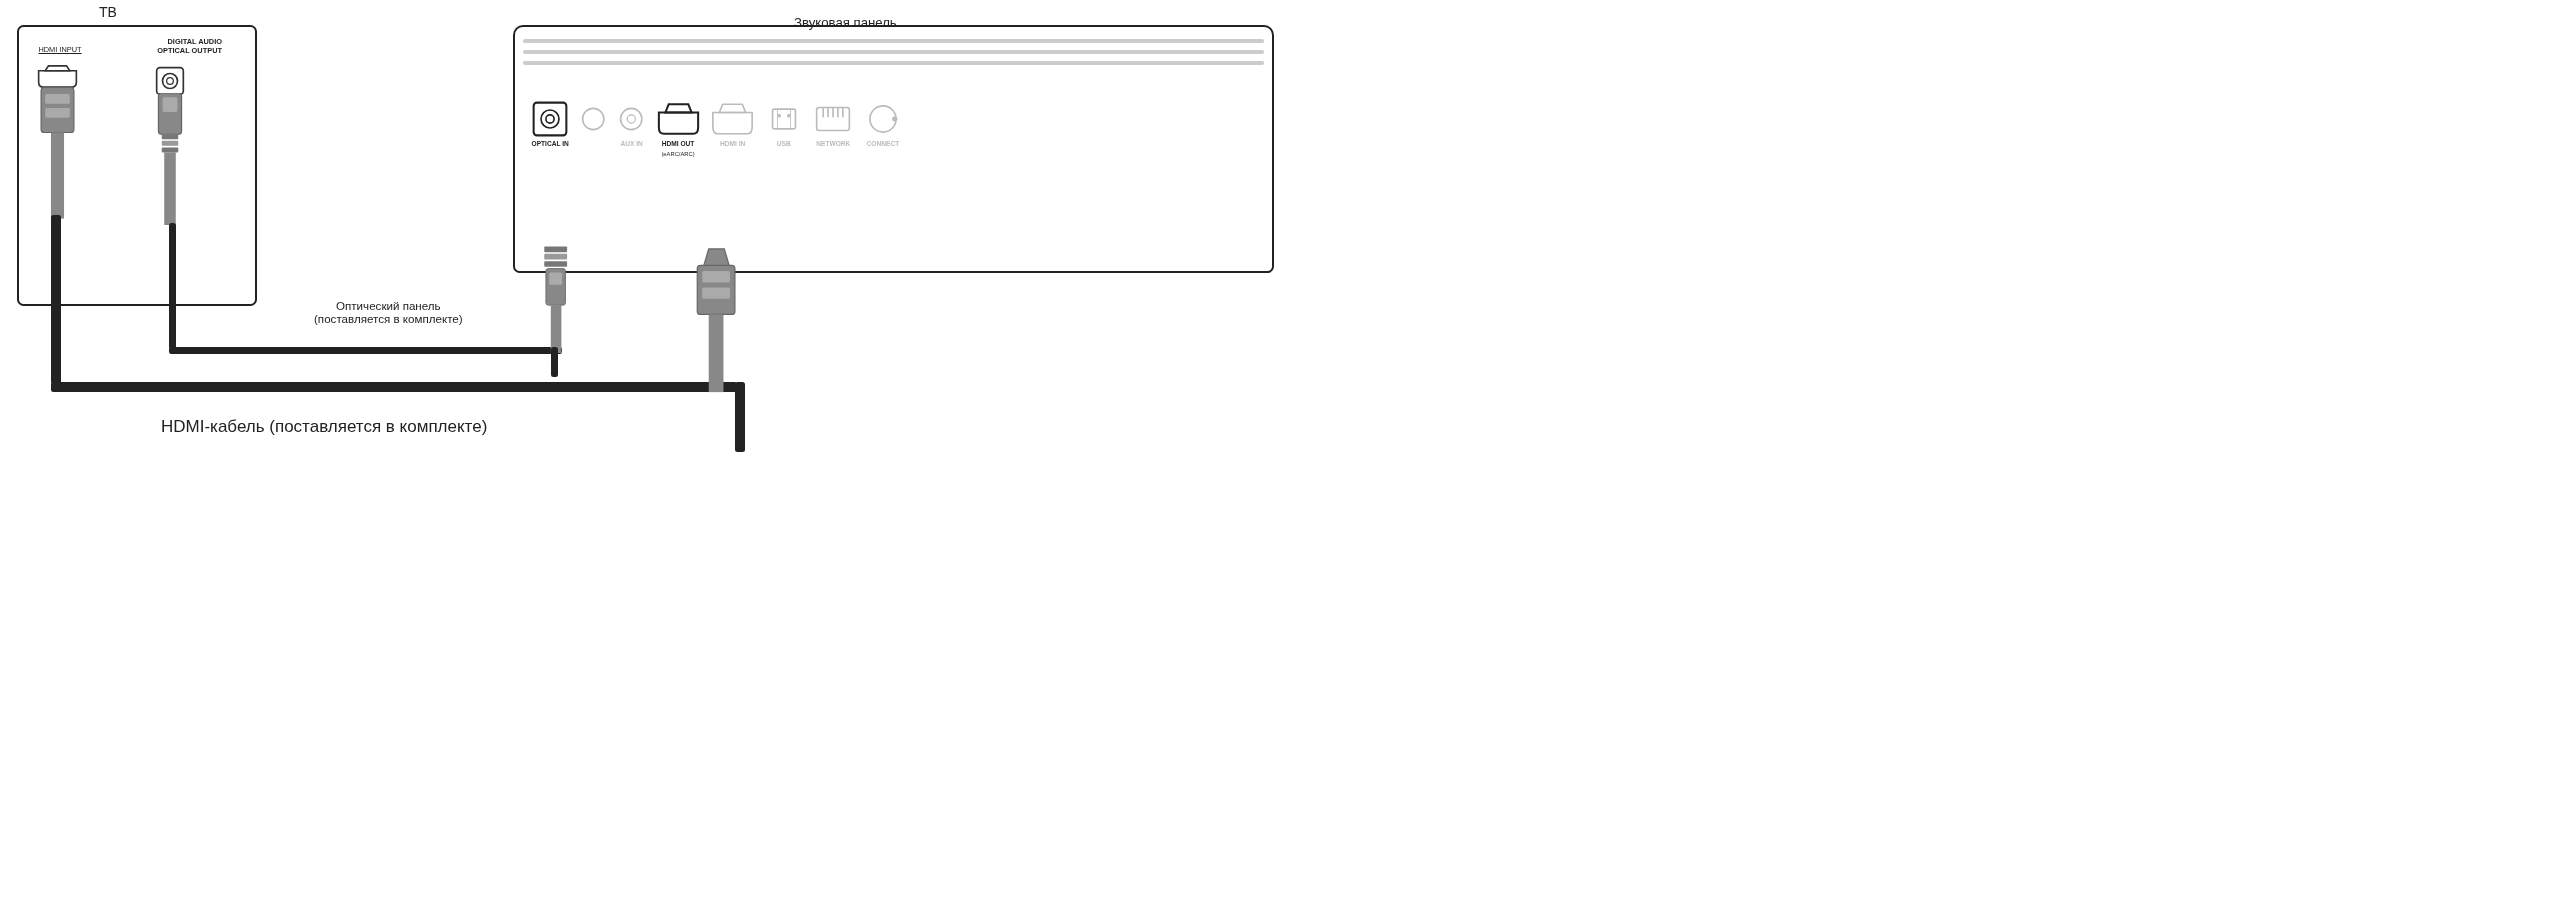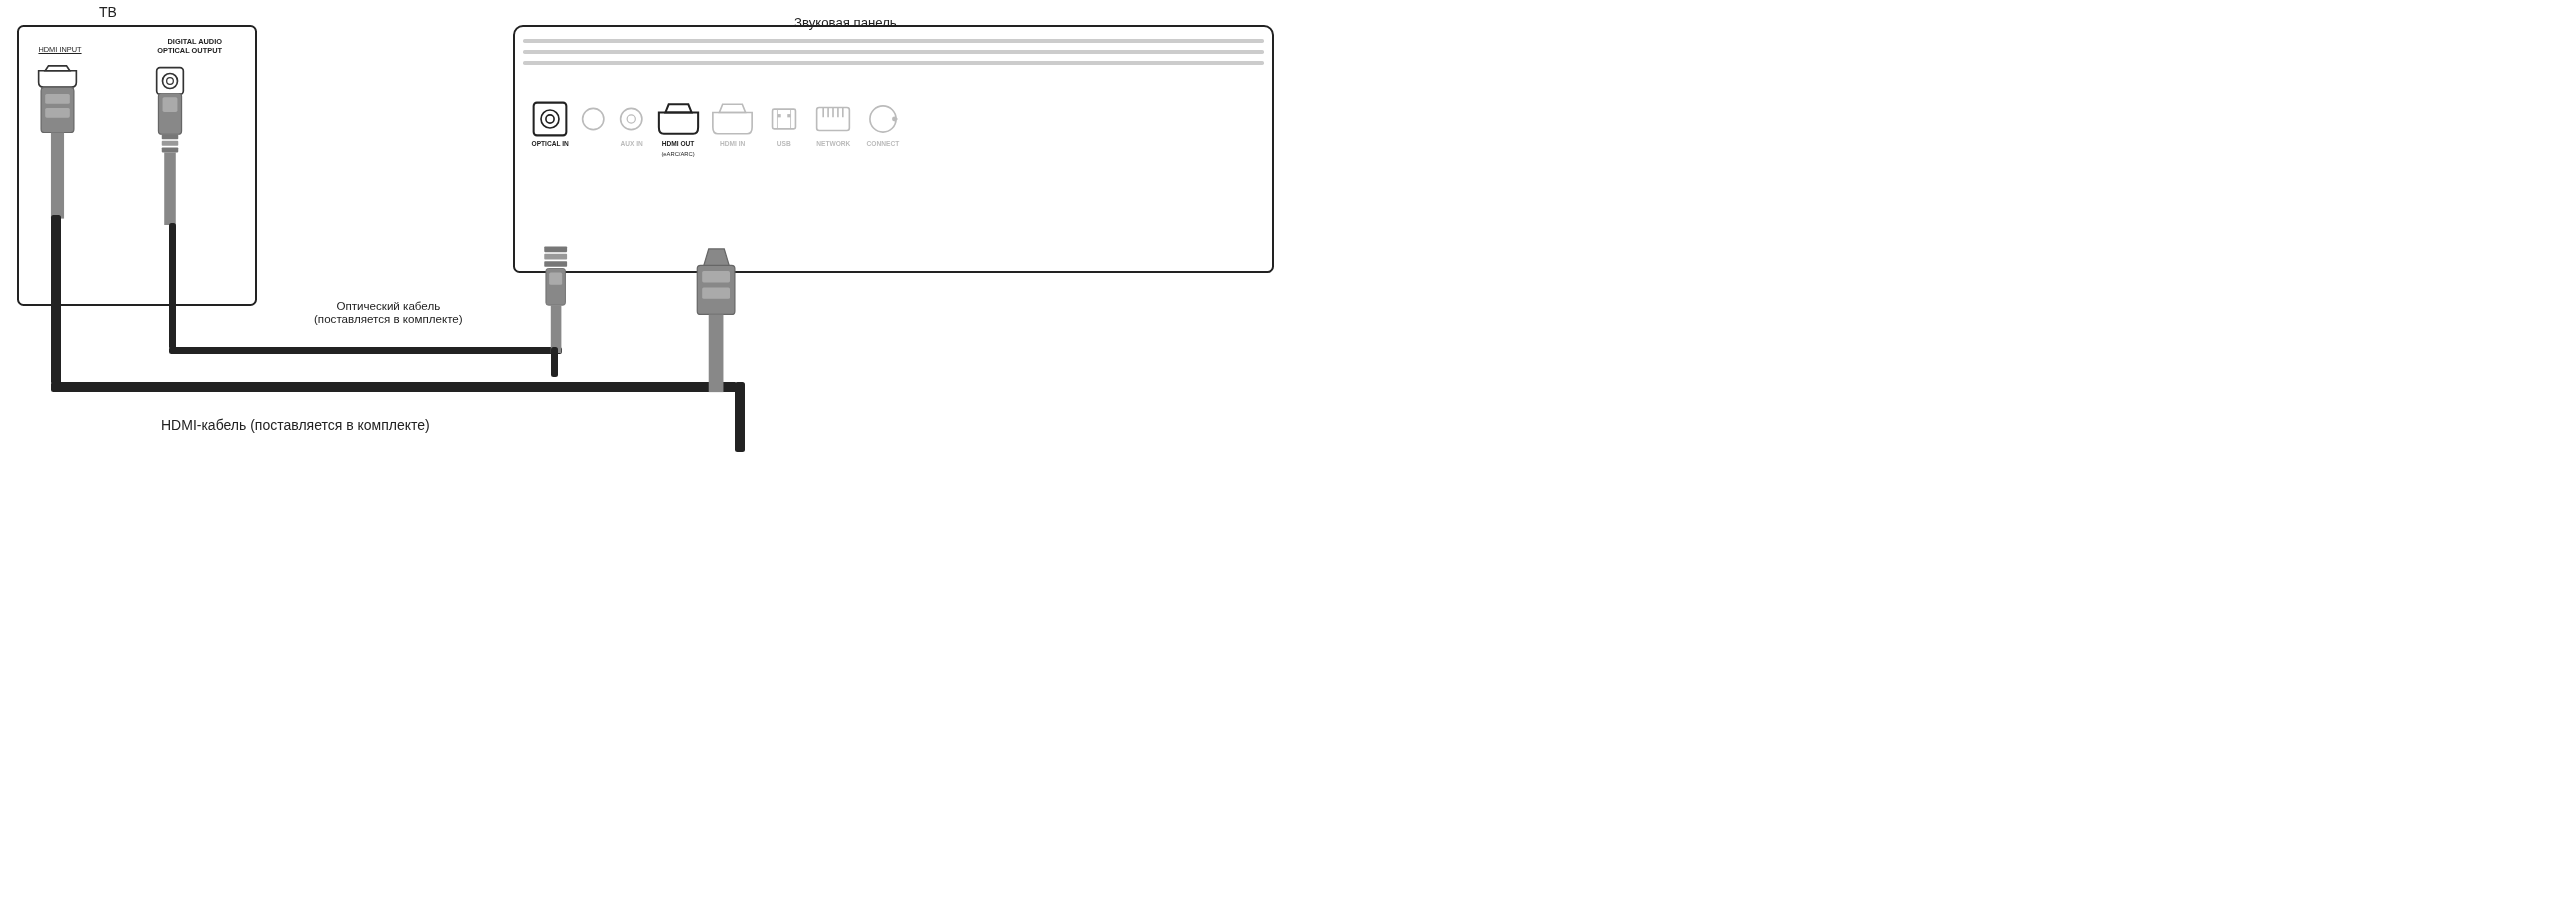--- a/index.html
+++ b/index.html
@@ -278,17 +278,17 @@
   <rect x="10" y="32" width="34" height="14" rx="2" fill="#aaa"></rect>
   <rect x="10" y="52" width="34" height="14" rx="2" fill="#aaa"></rect>
 
   <path d="M12,25 L18,5 L37,5 L43,25 Z" fill="#888" stroke="#666" stroke-width="1.5"></path>
 
   <rect x="18" y="85" width="18" height="95" fill="#888"></rect>
 </svg>
 
 <div style="position:absolute;left:735px;top:382px;width:10px;height:70px;background:#222;border-radius:2.5px;"></div>
 
-<div style="position:absolute;left:314px;top:299px;font-size:11.6px;color:#222;text-align:center;white-space:pre-line;">Оптический кабель
+<div style="position:absolute;left:314px;top:299px;font-size:11.6px;color:#222;text-align:center;white-space:pre-line;">Оптический панель
 (поставляется в комплекте)</div>
 
-<div style="position:absolute;left:161px;top:417px;font-size:14px;color:#222;">HDMI-кабель (поставляется в комплекте)</div>
+<div style="position:absolute;left:161px;top:417px;font-size:17px;color:#222;">HDMI-кабель (поставляется в комплекте)</div>
 
 
 </body></html>

